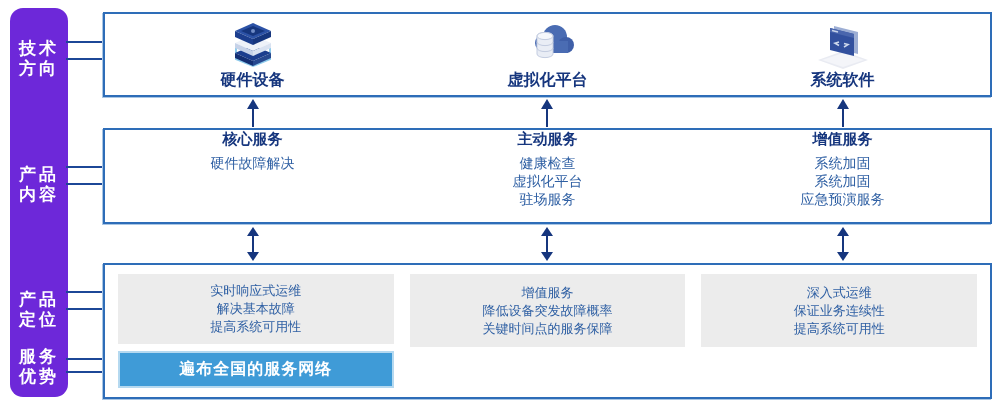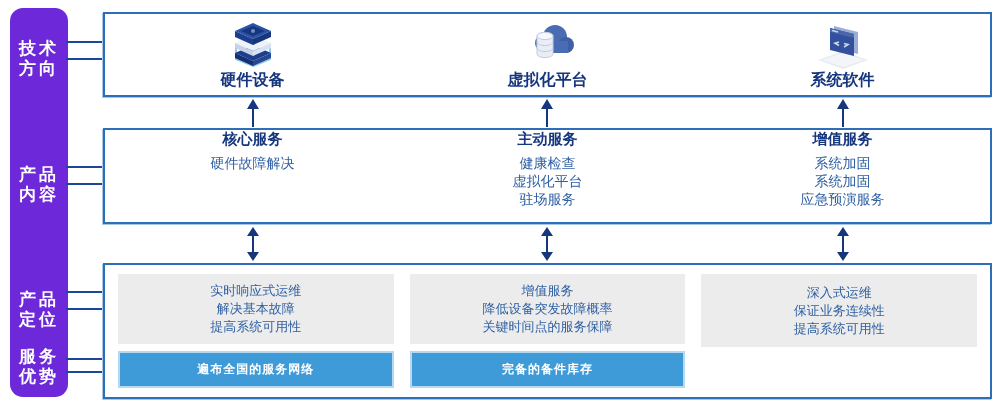--- a/index.html
+++ b/index.html
@@ -98,21 +98,21 @@
   .gray-line { color: #2e5fa3; font-size: 13px; line-height: 18px; }
   .blue-bar {
     margin-top: 7px;
     height: 38px;
     background: #3f9bd7;
     border: 2px solid #b5d9f0;
     display: flex;
     align-items: center;
     justify-content: center;
     color: #ffffff;
-    font-size: 12px;
+    font-size: 16px;
     font-weight: bold;
     letter-spacing: 1px;
   }
   
   .arrow { position: absolute; }
 </style>
 </head>
 <body>
 
 <div class="stage">
@@ -244,21 +244,20 @@
           <div class="gray-line">提高系统可用性</div>
         </div>
         <div class="blue-bar">遍布全国的服务网络</div>
       </div>
       <div class="pos-col">
         <div class="gray-card">
           <div class="gray-line">增值服务</div>
           <div class="gray-line">降低设备突发故障概率</div>
           <div class="gray-line">关键时间点的服务保障</div>
         </div>
-        <div class="blue-bar">完备的备件库存</div>
       </div>
       <div class="pos-col">
         <div class="gray-card">
           <div class="gray-line">深入式运维</div>
           <div class="gray-line">保证业务连续性</div>
           <div class="gray-line">提高系统可用性</div>
         </div>
       </div>
     </div>
   </div>

